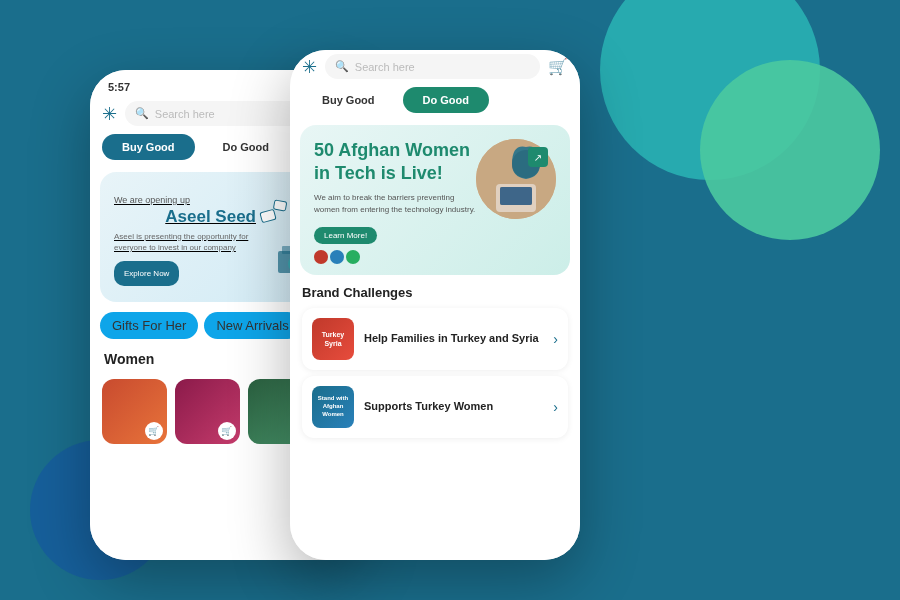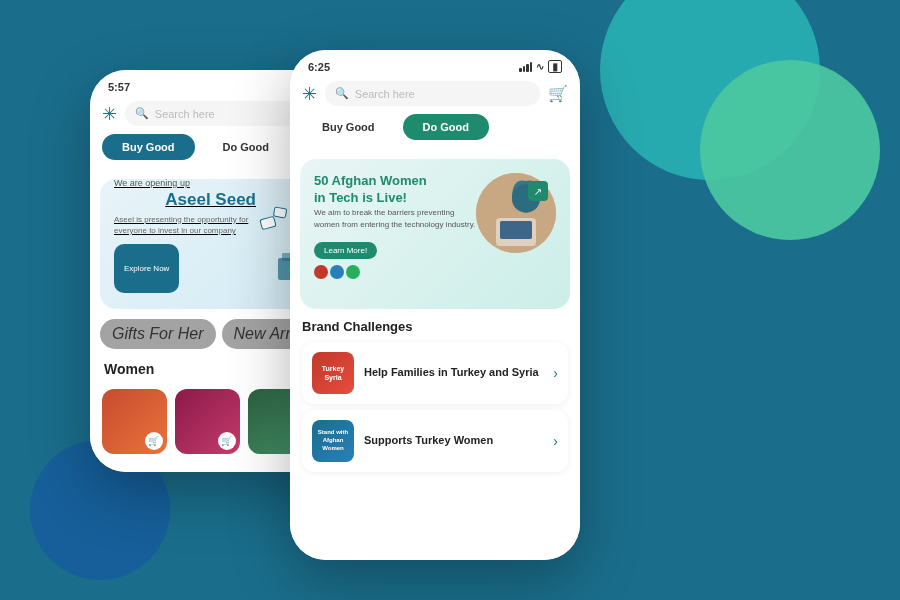--- a/index.html
+++ b/index.html
@@ -59,21 +59,21 @@
     .phone {
       position: absolute;
       background: #f0f0f0;
       border-radius: 36px;
       box-shadow: 0 20px 60px rgba(0,0,0,0.3);
     }
 
     
     .phone-back {
       width: 270px;
-      height: 402px;
+      height: 490px;
       top: 30px;
       left: 0px;
       z-index: 1;
     }
 
     
     .phone-front {
       width: 290px;
       height: 510px;
       top: 10px;
@@ -129,21 +129,21 @@
     }
     .cart-icon {
       font-size: 16px;
       color: #1a6e8c;
     }
 
     
     .tabs {
       display: flex;
       align-items: center;
-      padding: 0 12px 19px;
+      padding: 0 12px 12px;
       gap: 8px;
     }
     .tab-btn {
       padding: 7px 20px;
       border-radius: 20px;
       font-size: 11px;
       font-weight: 600;
       border: none;
       cursor: pointer;
     }
@@ -193,46 +193,45 @@
       font-size: 8px;
       color: #666;
       line-height: 1.4;
       margin-bottom: 8px;
     }
     .explore-btn {
       background: #1a6e8c;
       color: white;
       border: none;
       border-radius: 10px;
-      padding: 20px 10px;
+      padding: 8px 10px;
       font-size: 8px;
       cursor: pointer;
     }
     .hero-illustration {
       width: 80px;
       height: 90px;
       flex-shrink: 0;
     }
 
     
     .categories {
       display: flex;
       gap: 6px;
       padding: 10px 10px 6px;
       overflow: hidden;
     }
     .cat-pill {
-      background: #a3a3a3;
+      background: #0ea5e9;
       border-radius: 16px;
       padding: 6px 12px;
-      font-size: 16px;
+      font-size: 13px;
       color: #333;
       white-space: nowrap;
       font-weight: 500;
-      font-style: italic;
     }
 
     
     .section-heading {
       display: flex;
       justify-content: space-between;
       align-items: center;
       padding: 6px 14px;
     }
     .section-title {
@@ -290,23 +289,24 @@
       justify-content: space-between;
       align-items: flex-start;
       height: 150px;
       position: relative;
       overflow: hidden;
     }
     .hero-text-front {
       flex: 1;
     }
     .hero-title-front {
-      font-size: 13px;
+      font-size: 18px;
       font-weight: 700;
       color: #222;
+      margin-bottom: 6px;
       line-height: 1.3;
     }
     .hero-title-front span {
       color: #1e8a6e;
     }
     .hero-desc-front {
       font-size: 8px;
       color: #555;
       line-height: 1.5;
       margin-bottom: 8px;
@@ -527,33 +527,20 @@
           <div class="cart-overlay">🛒</div>
         </div>
       </div>
 
     </div>
   </div>
 
   <div class="phone phone-front">
     <div class="phone-screen">
 
-      <div class="status-bar">
-        <span>6:25</span>
-        <div class="status-icons">
-          <div class="signal-bars">
-            <div class="signal-bar" style="height:4px;"></div>
-            <div class="signal-bar" style="height:6px;"></div>
-            <div class="signal-bar" style="height:8px;"></div>
-            <div class="signal-bar" style="height:10px;"></div>
-          </div>
-          <span style="font-size:10px;">∿</span>
-          <span style="font-size:10px; border: 1.5px solid #333; border-radius:2px; padding:0 3px;">▮</span>
-        </div>
-      </div>
 
       <div class="phone-header">
         <span class="snowflake-logo">✳</span>
         <div class="search-bar">
           <span class="search-mag">🔍</span>
           <span style="font-size:11px;color:#bbb;">Search here</span>
         </div>
         <span class="cart-icon">🛒</span>
       </div>
 

